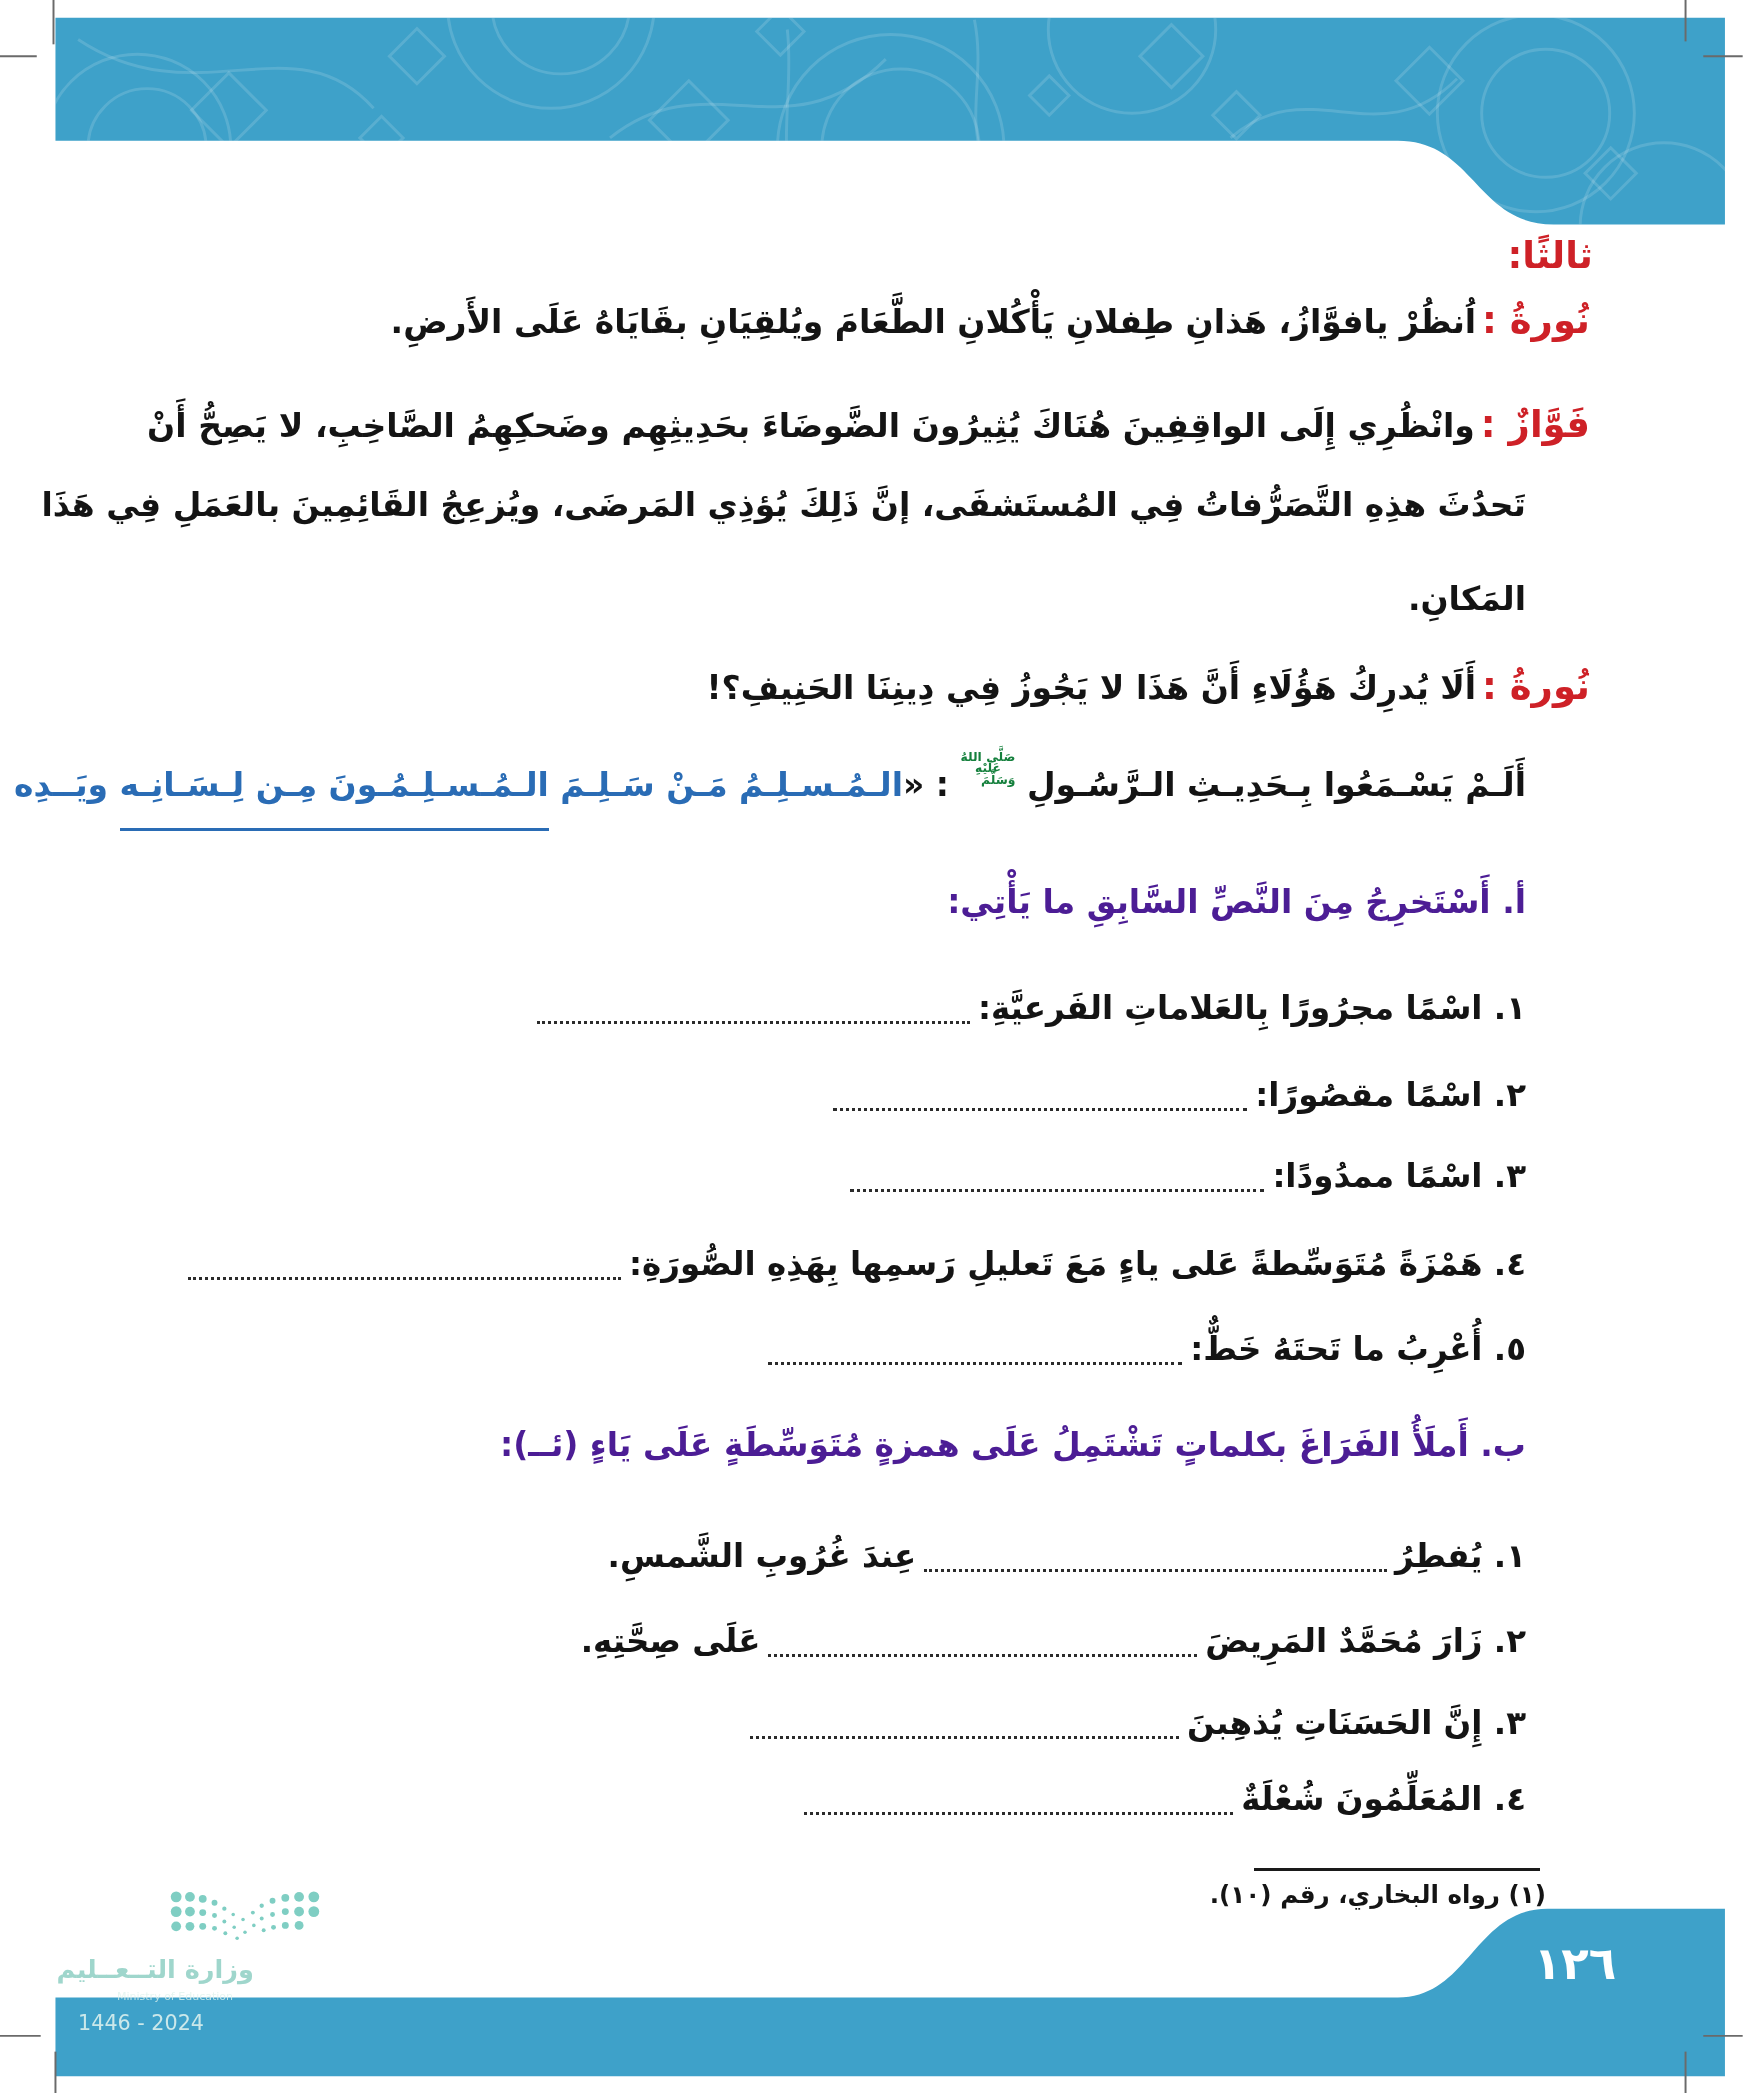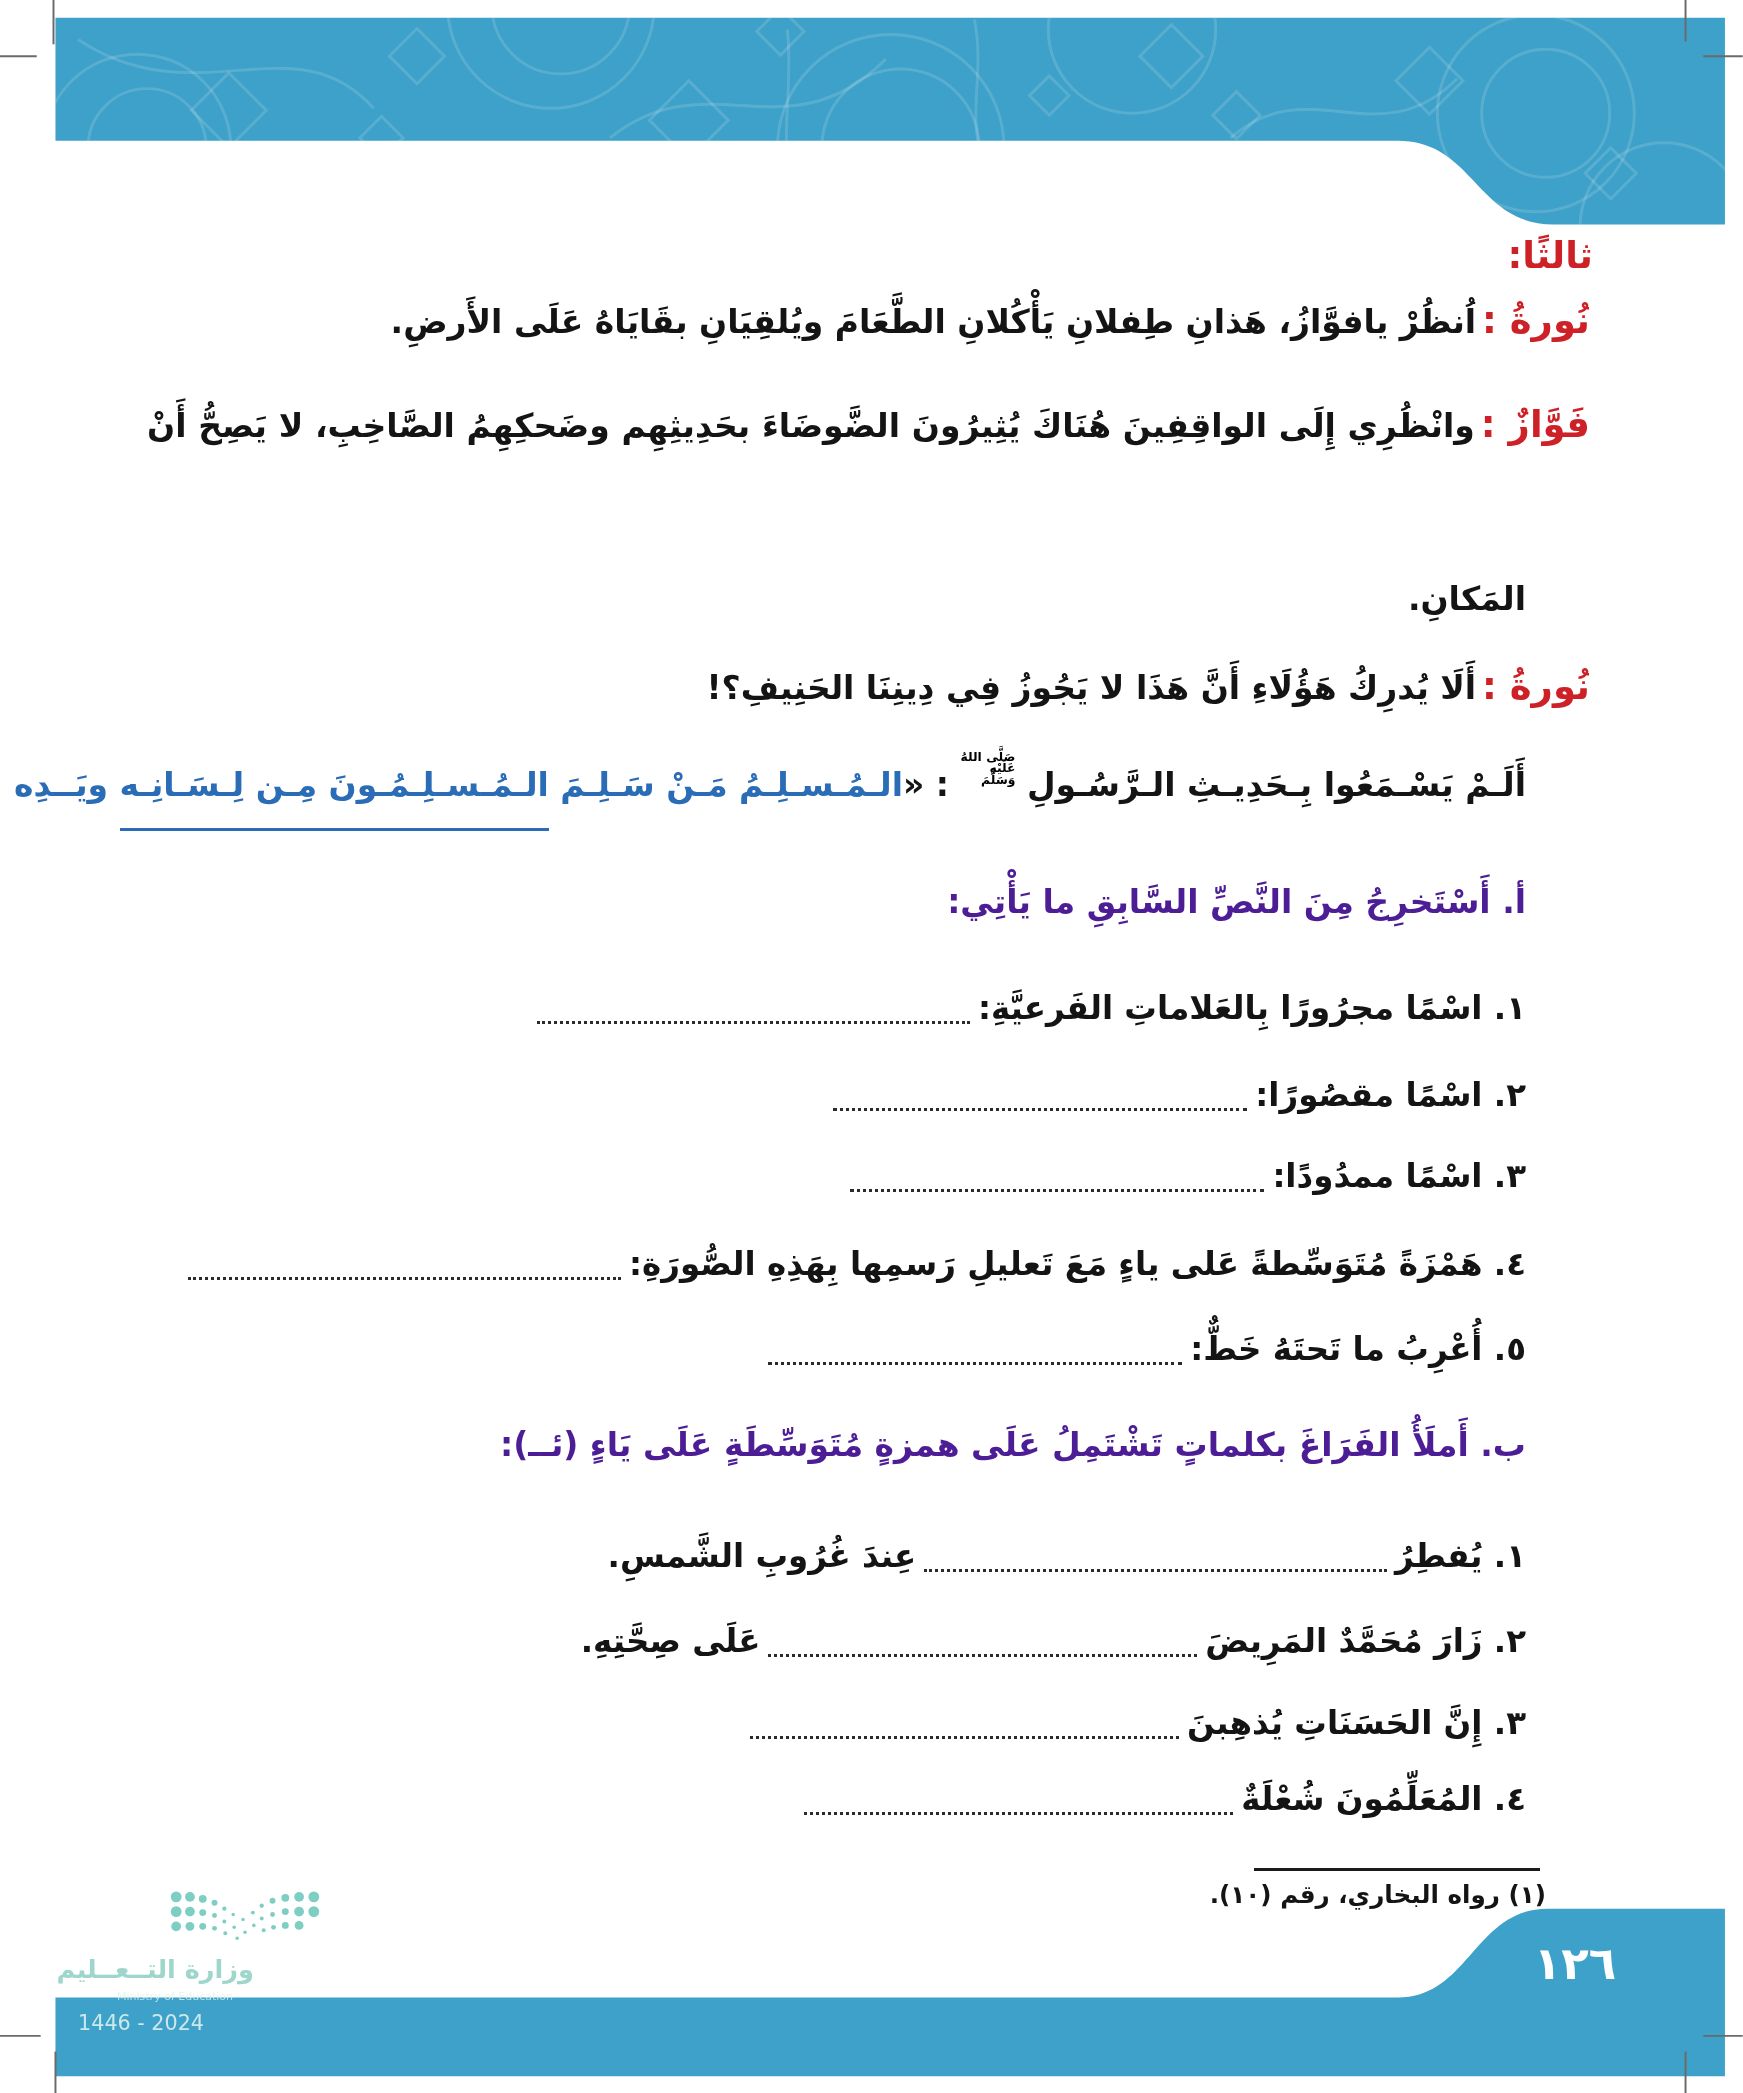--- a/index.html
+++ b/index.html
@@ -12,21 +12,21 @@
   .l{position:absolute;right:0;left:0;font-size:33px;white-space:nowrap;line-height:1.35;}
   .just{text-align:justify;text-align-last:justify;}
   .natural{left:auto;}
   .hang{right:-64px;text-align:right;}
   .section-label{color:#CE2127;font-size:37px;left:auto;right:-67px;}
   .speaker{color:#CE2127;font-size:37px;padding-left:5.9px;}
   .red-head{color:#4c1d95;font-size:33px;}
   .hadith-blue{color:#2A6CB5;}
   .u{border-bottom:3px solid #2A6CB5;padding-bottom:24px;}
   .salut{display:inline-block;position:relative;top:-11.8px;width:55px;font-size:12.3px;
-         line-height:11.8px;text-align:right;white-space:normal;color:#000000;}
+         line-height:11.8px;text-align:center;white-space:normal;color:#15803d;}
   .item{display:flex;align-items:flex-end;font-size:32.5px;white-space:nowrap;left:auto;}
   .item .lbl{flex:none;}
   .dots{flex:none;border-bottom:3.3px dotted #2b2b2b;height:1em;margin:0 7.9px 6.9px 7.9px;}
   .suffix{flex:none;}
   .fn-divider{position:absolute;left:1255px;top:1868px;width:286px;height:3px;background:#1a1a1a;z-index:2;}
   .footnote{position:absolute;right:197px;top:1880px;font-size:24.6px;white-space:nowrap;z-index:2;}
   .page-num{position:absolute;left:1517px;top:1937px;width:118px;text-align:center;
             color:#ffffff;font-size:45px;z-index:3;letter-spacing:2px;}
   .logo{z-index:3;}
   .logo-title{position:absolute;left:97px;top:1954px;width:158px;font-size:25.6px;color:#9FD6CC;
@@ -145,20 +145,21 @@
 
     <div class="l section-label" style="top:231px;">ثالثًا:</div>
 
     <div class="l natural hang" style="top:296px;">
       <span class="speaker">نُورةُ :</span><span>اُنظُرْ يافوَّازُ، هَذانِ طِفلانِ يَأْكُلانِ الطَّعَامَ ويُلقِيَانِ بقَايَاهُ عَلَى الأَرضِ.</span>
     </div>
 
     <div class="l just hang" style="top:400px;">
       <span class="speaker">فَوَّازٌ :</span><span>وانْظُرِي إِلَى الواقِفِينَ هُنَاكَ يُثِيرُونَ الضَّوضَاءَ بحَدِيثِهِم وضَحكِهِمُ الصَّاخِبِ، لا يَصِحُّ أَنْ</span>
     </div>
+    <div class="l just" style="top:483px;">تَحدُثَ هذِهِ التَّصَرُّفاتُ فِي المُستَشفَى، إنَّ ذَلِكَ يُؤذِي المَرضَى، ويُزعِجُ القَائِمِينَ بالعَمَلِ فِي هَذَا</div>
     <div class="l natural" style="top:577px;">المَكانِ.</div>
 
     <div class="l natural hang" style="top:662px;">
       <span class="speaker">نُورةُ :</span><span>أَلَا يُدرِكُ هَؤُلَاءِ أَنَّ هَذَا لا يَجُوزُ فِي دِينِنَا الحَنِيفِ؟!</span>
     </div>
 
     <div class="l just" style="top:763px;">
       <span>أَلَـمْ يَسْـمَعُوا بِـحَدِيـثِ الـرَّسُـولِ</span>
       <span class="salut"><span>صَلَّى اللهُ</span><br><span>عَلَيْهِ وَسَلَّمَ</span></span>
       <span>:</span>

